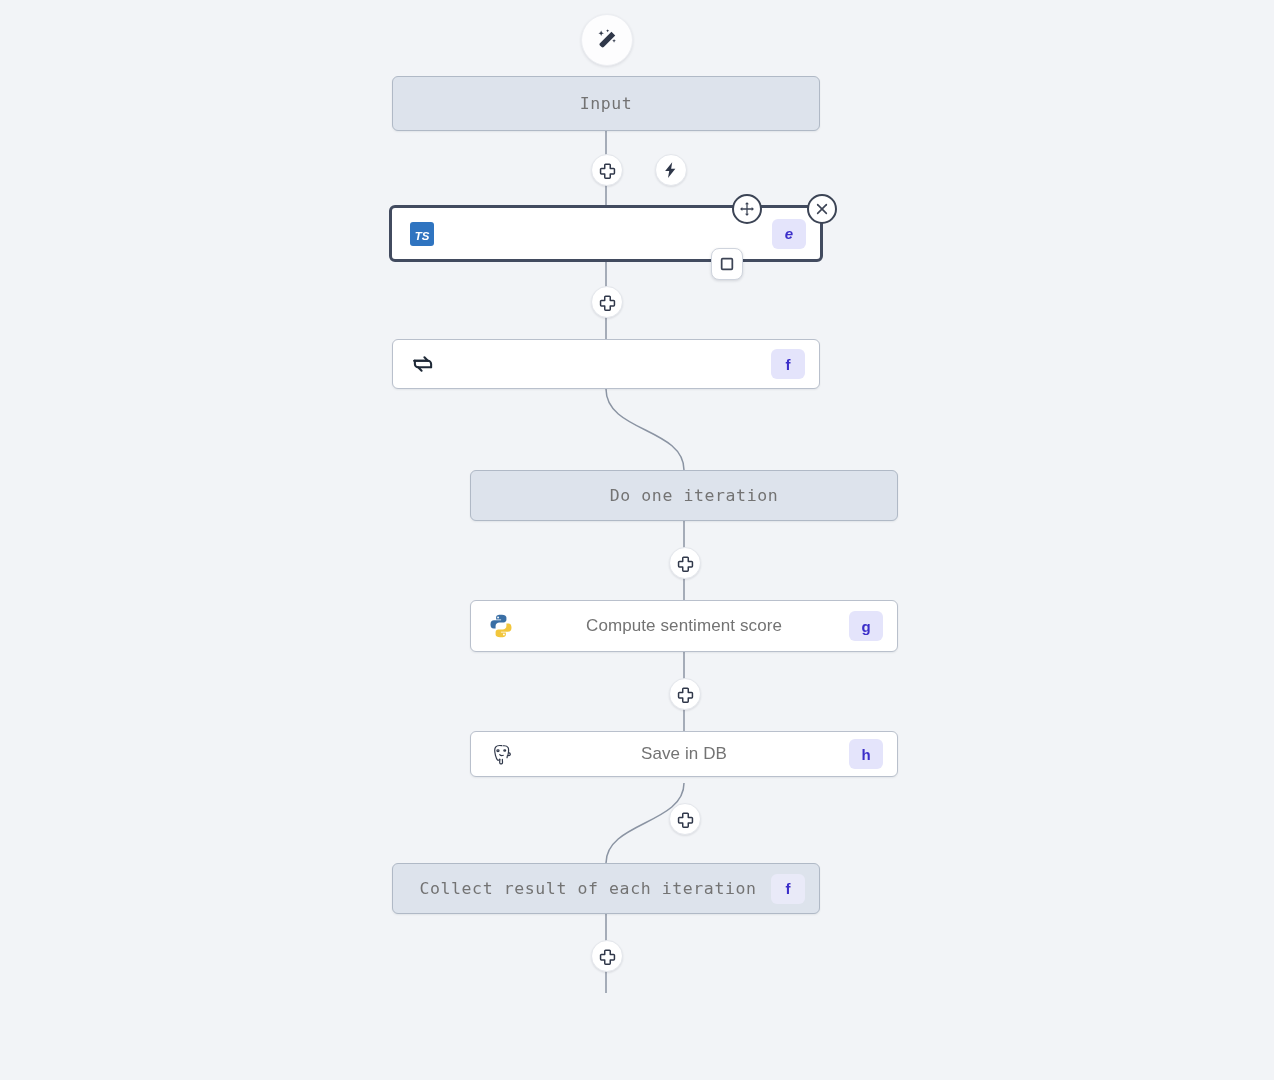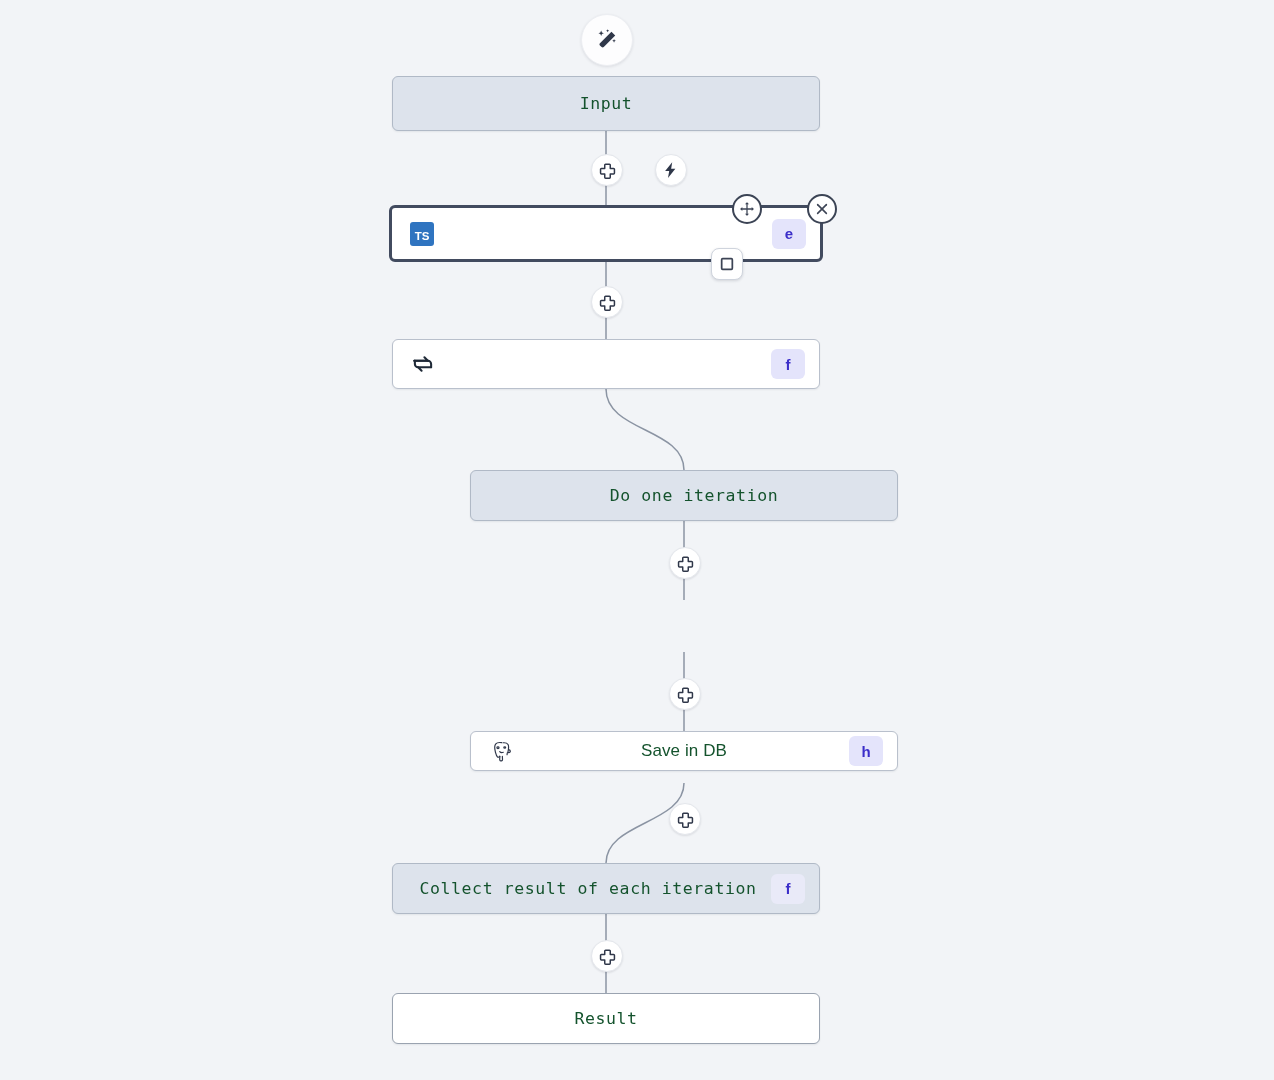--- a/index.html
+++ b/index.html
@@ -47,21 +47,21 @@
   }
   .node.plain {
     background: #ffffff;
     border-color: #9aa3b0;
   }
 
   .node-label {
     flex: 1 1 auto;
     text-align: center;
     font-size: 17px;
-    color: #14532d;
+    color: #737373;
     letter-spacing: 0.1px;
     white-space: nowrap;
     overflow: hidden;
   }
   .node-label.mono {
     font-family: "DejaVu Sans Mono", "Liberation Mono", monospace;
     font-size: 16.5px;
     letter-spacing: 0.6px;
   }
 
@@ -95,20 +95,21 @@
   }
   .badge.ghost {
     background: #e9eaf8;
   }
 
   
   .node.selected {
     border: 3px solid #424b5f;
     background: #ffffff;
     box-shadow: 0 0 0 1px #ffffff inset;
+    font-style: italic;
   }
 
   
   .edge-btn {
     position: absolute;
     width: 30px;
     height: 30px;
     border-radius: 50%;
     background: #ffffff;
     border: 1px solid #e4e7ec;
@@ -273,28 +274,38 @@
   <div class="node gray" style="left:470px; top:470px; width:428px; height:51px;padding-left:20px;">
     <span class="node-label mono">Do one iteration</span>
   </div>
 
   <div class="edge-btn" style="left:669px; top:547px;">
     <svg width="17" height="17" viewBox="0 0 24 24">
       <path d="M9.3 3.2 h5.4 a1.2 1.2 0 0 1 1.2 1.2 v4.7 h4.7 a1.2 1.2 0 0 1 1.2 1.2 v5.4 a1.2 1.2 0 0 1 -1.2 1.2 h-4.7 v4.7 a1.2 1.2 0 0 1 -1.2 1.2 h-5.4 a1.2 1.2 0 0 1 -1.2 -1.2 v-4.7 h-4.7 a1.2 1.2 0 0 1 -1.2 -1.2 v-5.4 a1.2 1.2 0 0 1 1.2 -1.2 h4.7 v-4.7 a1.2 1.2 0 0 1 1.2 -1.2 z" fill="none" stroke="#2f3749" stroke-width="2.1" stroke-linejoin="round"></path>
     </svg>
   </div>
 
+  <div class="node" style="left:470px; top:600px; width:428px; height:52px;">
+    <span class="node-icon">
+      <svg width="26" height="26" viewBox="0 0 24 24">
+        <path d="M11.9 1.6 c-2.3 0 -4.4 0.35 -4.4 2.6 v1.9 h4.6 v0.7 H5.6 c-2.1 0 -3.3 1.4 -3.3 3.7 0 2.3 0.9 3.8 3.0 3.8 h1.7 v-2.3 c0 -2.0 1.6 -3.3 3.5 -3.3 h3.9 c1.6 0 2.6 -1.0 2.6 -2.4 V4.2 c0 -1.6 -1.8 -2.6 -4.1 -2.6 z M9.3 3.3 a0.86 0.86 0 1 1 0 1.72 0.86 0.86 0 0 1 0 -1.72 z" fill="#3a6fa5"></path>
+        <path d="M12.1 22.4 c2.3 0 4.4 -0.35 4.4 -2.6 v-1.9 h-4.6 v-0.7 h6.5 c2.1 0 3.3 -1.4 3.3 -3.7 0 -2.3 -0.9 -3.8 -3.0 -3.8 h-1.7 v2.3 c0 2.0 -1.6 3.3 -3.5 3.3 H9.6 c-1.6 0 -2.6 1.0 -2.6 2.4 v2.1 c0 1.6 1.8 2.6 4.1 2.6 z M14.7 20.7 a0.86 0.86 0 1 1 0 -1.72 0.86 0.86 0 0 1 0 1.72 z" fill="#f2c63c"></path>
+      </svg>
+    </span>
+    <span class="node-label">Compute sentiment score</span>
+    <span class="badge">g</span>
+  </div>
 
   <div class="edge-btn" style="left:669px; top:678px;">
     <svg width="17" height="17" viewBox="0 0 24 24">
       <path d="M9.3 3.2 h5.4 a1.2 1.2 0 0 1 1.2 1.2 v4.7 h4.7 a1.2 1.2 0 0 1 1.2 1.2 v5.4 a1.2 1.2 0 0 1 -1.2 1.2 h-4.7 v4.7 a1.2 1.2 0 0 1 -1.2 1.2 h-5.4 a1.2 1.2 0 0 1 -1.2 -1.2 v-4.7 h-4.7 a1.2 1.2 0 0 1 -1.2 -1.2 v-5.4 a1.2 1.2 0 0 1 1.2 -1.2 h4.7 v-4.7 a1.2 1.2 0 0 1 1.2 -1.2 z" fill="none" stroke="#2f3749" stroke-width="2.1" stroke-linejoin="round"></path>
     </svg>
   </div>
 
-  <div class="node" style="left:470px; top:731px; width:428px; height:40px;">
+  <div class="node" style="left:470px; top:731px; width:428px; height:46px;">
     <span class="node-icon">
       <svg width="26" height="26" viewBox="0 0 24 24">
         <g fill="none" stroke="#2f3749" stroke-width="1.1" stroke-linecap="round" stroke-linejoin="round">
           <path d="M17.6 15.4 c0.2 -1.9 0.15 -2.2 1.5 -1.9 0.35 0.03 1.3 0.1 1.5 -1.1 0.1 -0.7 -0.75 -1.4 -1.5 -1.6"></path>
           <path d="M12.6 4.3 c-2.6 -0.35 -4.8 0.35 -5.6 1.4 -1.6 2.1 -0.5 6.0 -0.1 7.6 0.35 1.3 1.0 3.6 1.9 4.3 0.5 0.4 1.5 0.1 2.0 -0.8"></path>
           <path d="M13.9 4.4 c2.5 -0.2 4.0 0.55 4.6 1.6 1.1 1.9 0.25 5.4 -0.1 7.0"></path>
           <path d="M11.0 17.0 c-0.1 1.1 -0.35 2.6 -0.1 3.4 0.2 0.65 0.9 0.75 1.5 0.65 0.7 -0.1 1.0 -0.6 1.0 -1.3 0 -0.6 -0.15 -2.0 -0.15 -2.9"></path>
           <path d="M8.2 9.0 a1.0 0.75 0 1 0 2.0 0 1.0 0.75 0 1 0 -2.0 0 z"></path>
           <path d="M14.6 8.7 a0.85 0.65 0 1 0 1.7 0 0.85 0.65 0 1 0 -1.7 0 z"></path>
           <path d="M10.8 12.6 c0.8 0.9 2.2 1.1 3.3 0.6"></path>
@@ -315,17 +326,14 @@
     <span class="node-label mono" style="padding-left:18px; padding-right:54px;">Collect result of each iteration</span>
     <span class="badge ghost">f</span>
   </div>
 
   <div class="edge-btn" style="left:591px; top:940px;">
     <svg width="17" height="17" viewBox="0 0 24 24">
       <path d="M9.3 3.2 h5.4 a1.2 1.2 0 0 1 1.2 1.2 v4.7 h4.7 a1.2 1.2 0 0 1 1.2 1.2 v5.4 a1.2 1.2 0 0 1 -1.2 1.2 h-4.7 v4.7 a1.2 1.2 0 0 1 -1.2 1.2 h-5.4 a1.2 1.2 0 0 1 -1.2 -1.2 v-4.7 h-4.7 a1.2 1.2 0 0 1 -1.2 -1.2 v-5.4 a1.2 1.2 0 0 1 1.2 -1.2 h4.7 v-4.7 a1.2 1.2 0 0 1 1.2 -1.2 z" fill="none" stroke="#2f3749" stroke-width="2.1" stroke-linejoin="round"></path>
     </svg>
   </div>
 
-  <div class="node plain" style="left:392px; top:993px; width:428px; height:51px;">
-    <span class="node-label mono">Result</span>
-  </div>
 
 </div>
 
 </body></html>

